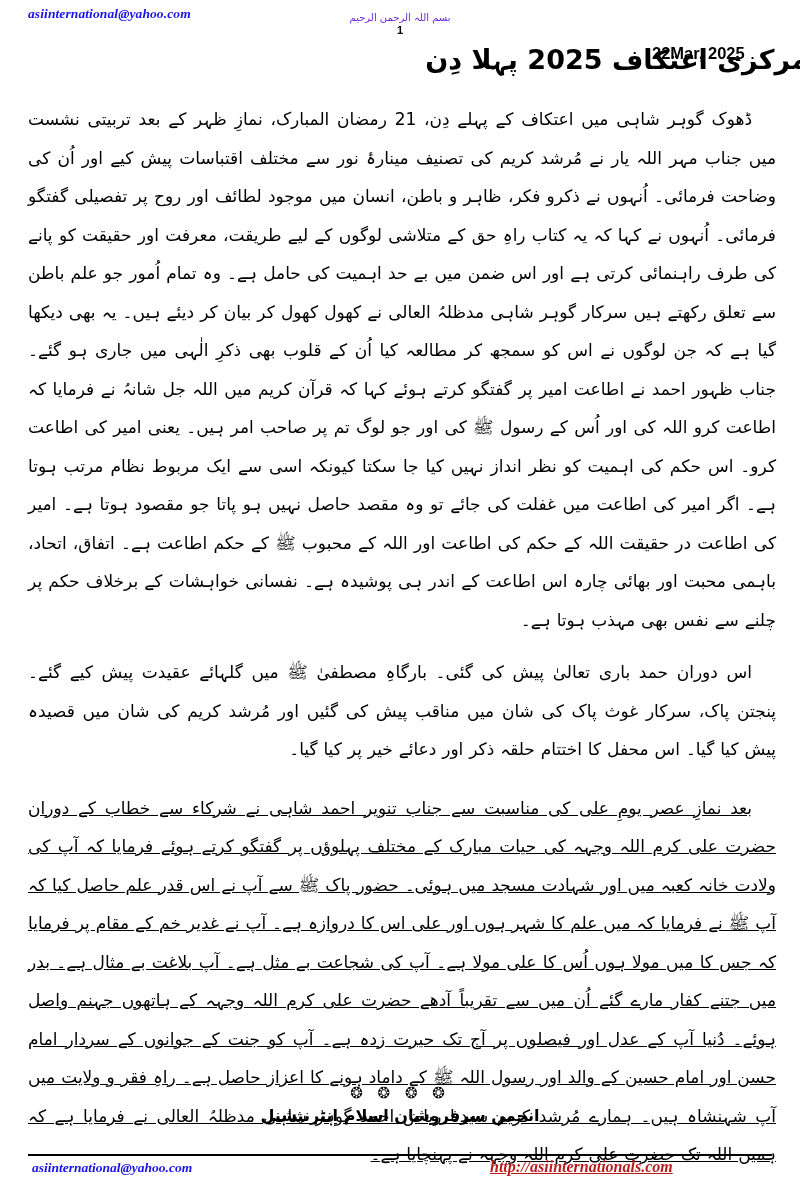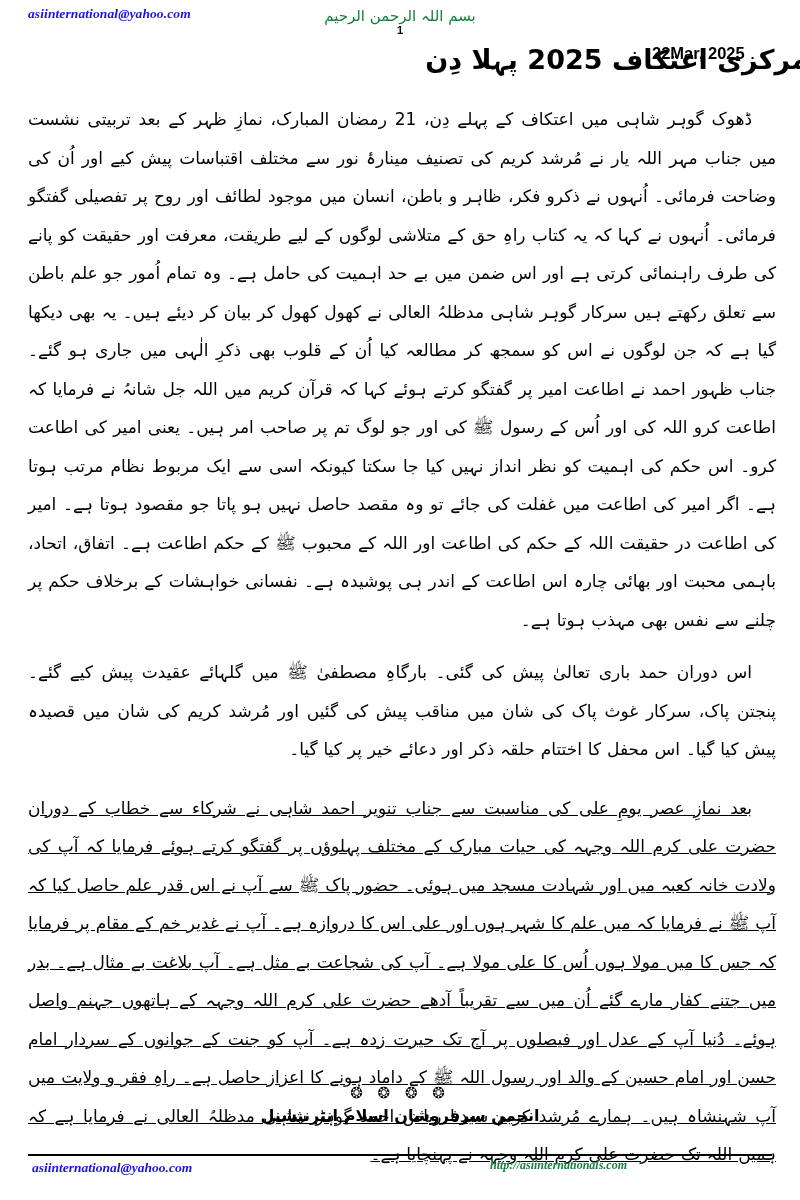--- a/index.html
+++ b/index.html
@@ -48,22 +48,22 @@
     position: absolute;
     left: 0;
     top: 0px;
     width: 800px;
     text-align: center;
     direction: rtl;
   }
 
   .bismillah {
     font-family: "DejaVu Sans", sans-serif;
-    font-size: 15px;
-    color: #15803d;
+    font-size: 10px;
+    color: #6d28d9;
     line-height: 1;
     white-space: nowrap;
   }
 
   .page-number {
     position: absolute;
     left: 0;
     top: 18px;
     width: 800px;
     text-align: center;
@@ -201,23 +201,24 @@
     white-space: nowrap;
   }
 
   .footer-site {
     position: absolute;
     left: 490px;
     top: 0px;
     font-family: "Liberation Serif", "DejaVu Serif", serif;
     font-style: italic;
     font-weight: bold;
-    font-size: 12px;
-    color: #15803d;
-    white-space: nowrap;
+    font-size: 16px;
+    color: #b91c1c;
+    white-space: nowrap;
+    text-decoration: underline;
   }
 </style>
 </head>
 <body>
 
 <div class="page">
 
   <div class="header-band">
     <div class="header-email">asiinternational@yahoo.com</div>
 

